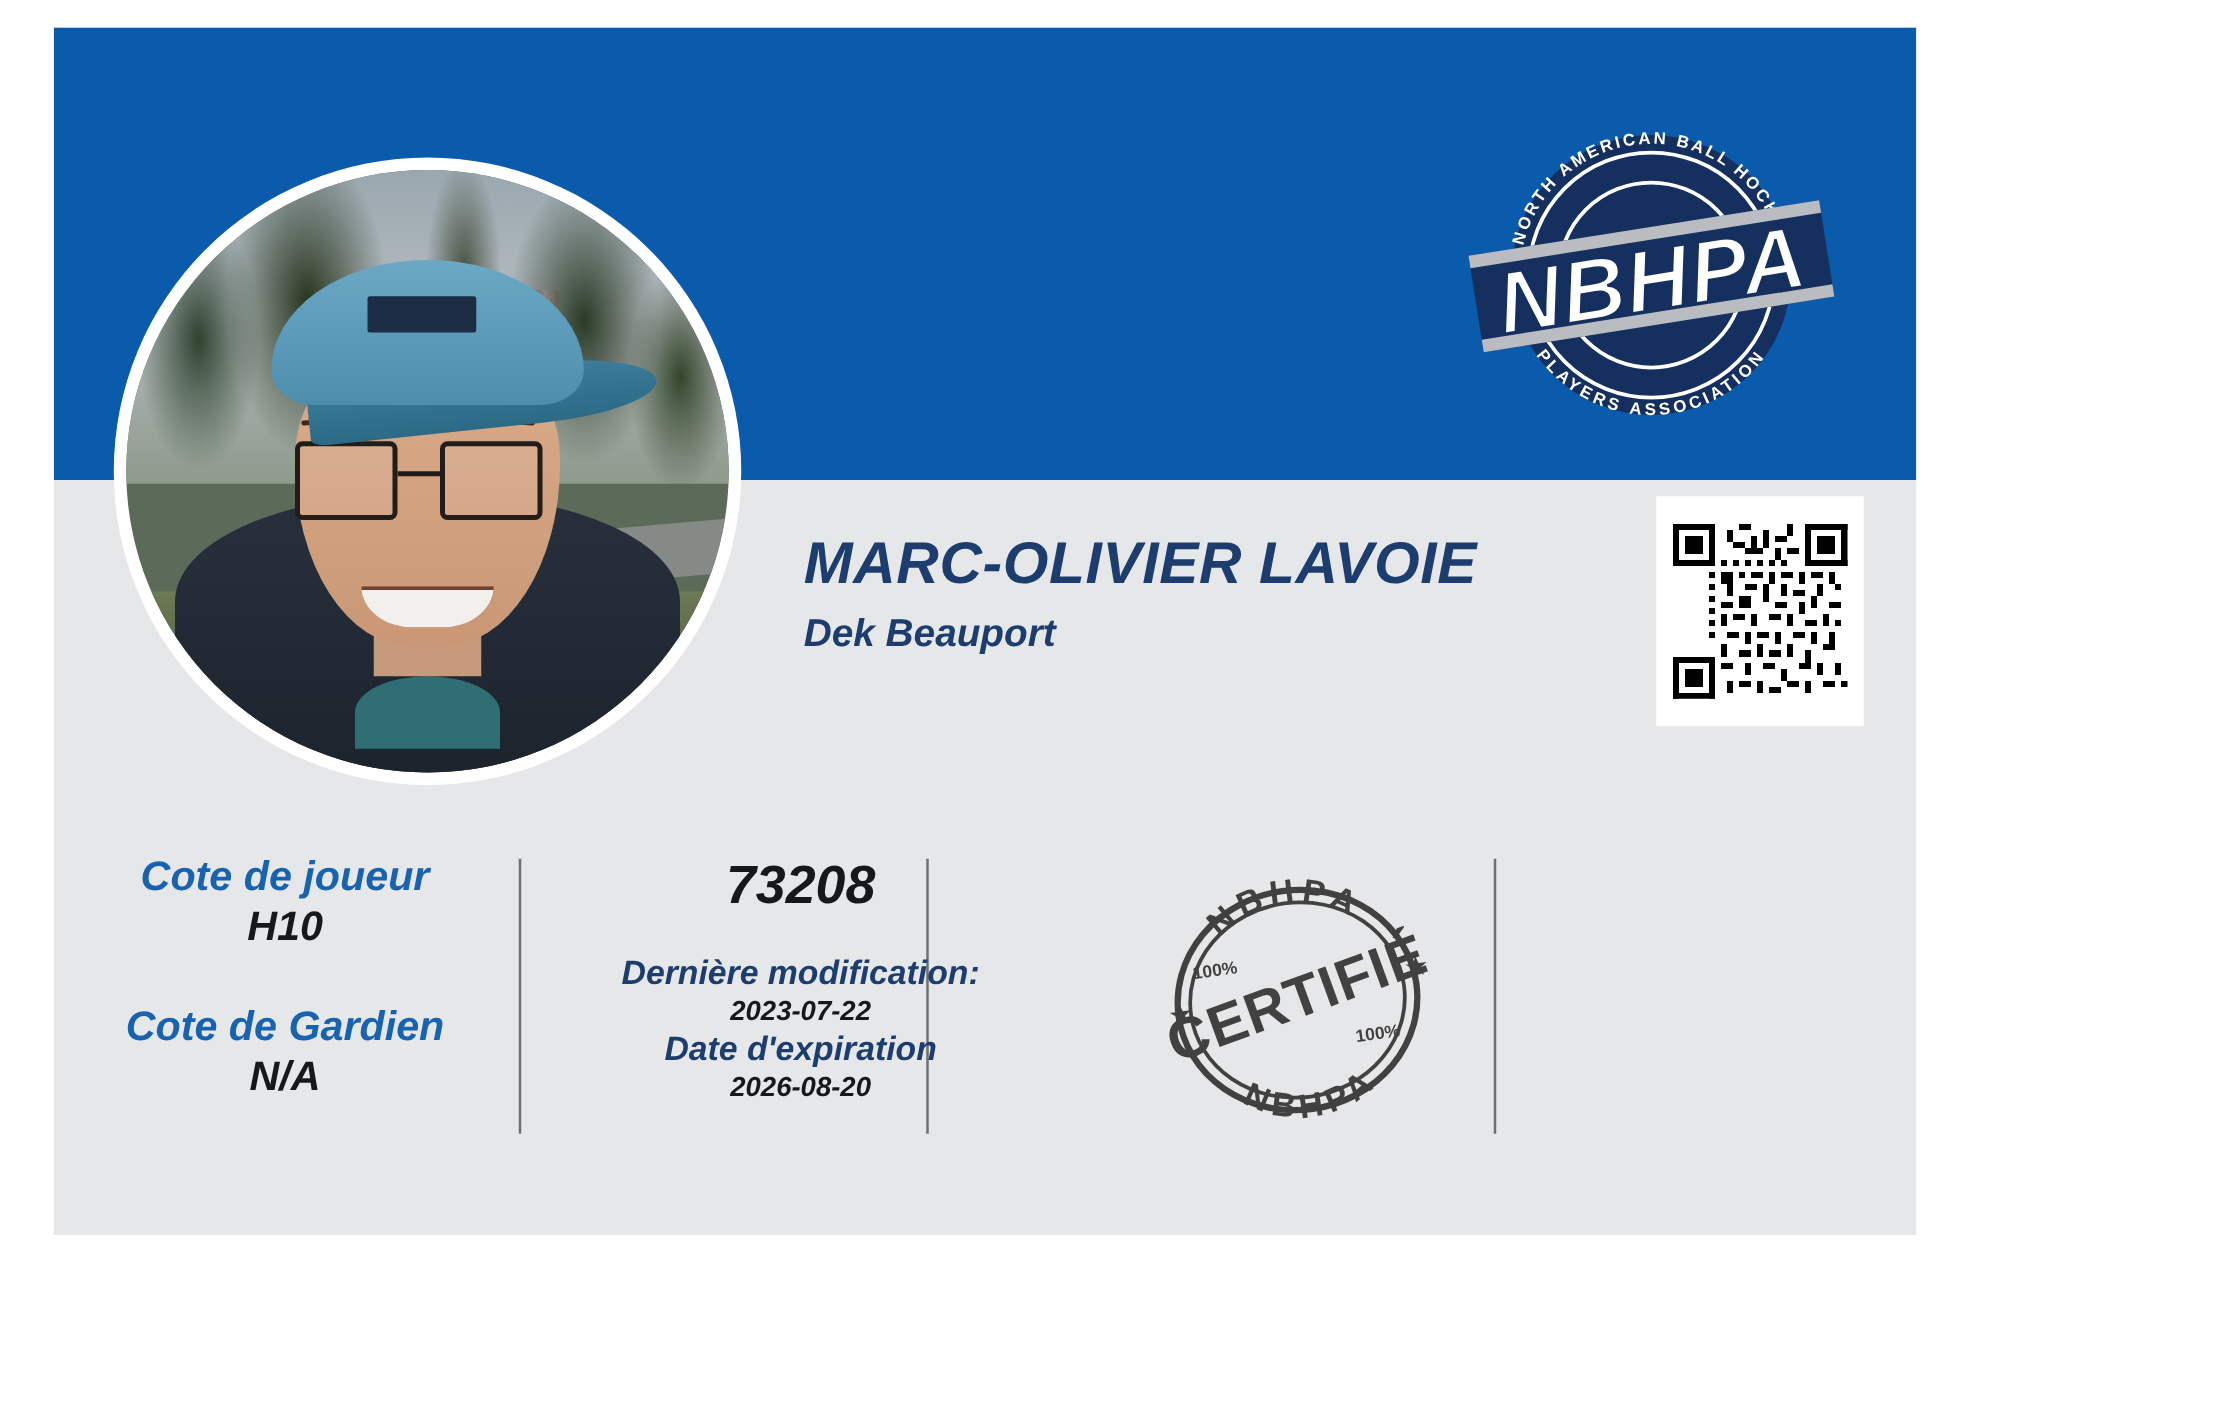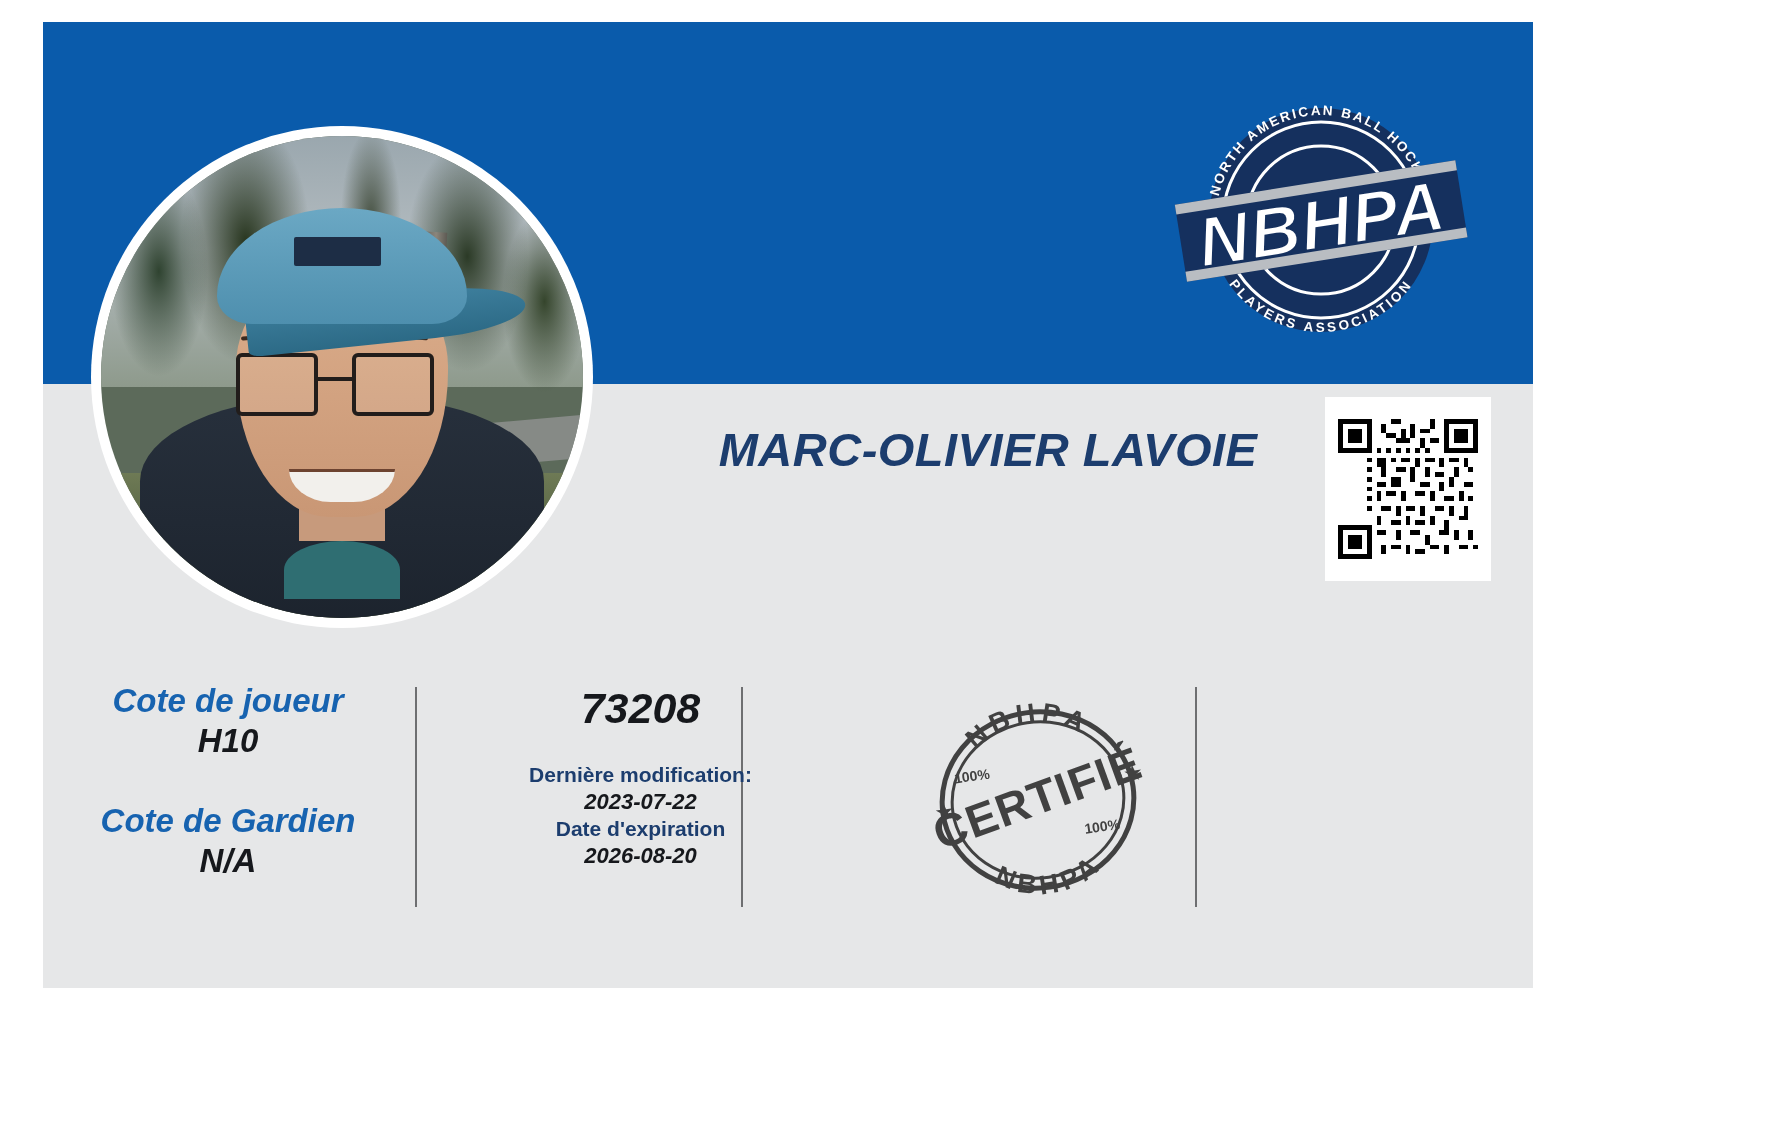--- a/index.html
+++ b/index.html
@@ -142,21 +142,20 @@
     width: 320px;
     height: 270px;
   }
 
   
   .name-block {
     position: absolute;
     left: 600px;
     top: 400px;
     width: 690px;
-    text-align: center;
   }
   .player-name {
     font-size: 47px;
     font-weight: bold;
     font-style: italic;
     color: #1c3d6e;
     letter-spacing: .5px;
     white-space: nowrap;
   }
   .player-team {
@@ -249,22 +248,23 @@
   .mat-val {
     font-size: 43px;
     font-weight: bold;
     font-style: italic;
     color: #16181c;
     text-align: left;
     margin-top: 2px;
   }
   .mod-lbl {
     margin-top: 30px;
-    font-size: 21px;
-    font-weight: bold;
+    font-size: 27px;
+    font-weight: bold;
+    font-style: italic;
     color: #1c3d6e;
     text-align: center;
   }
   .mod-val {
     font-size: 22px;
     font-weight: bold;
     font-style: italic;
     color: #16181c;
     text-align: center;
     margin-top: 2px;
@@ -327,20 +327,21 @@
       <div class="ph-glass-r"></div>
       <div class="ph-bridge"></div>
       <div class="ph-brim"></div>
       <div class="ph-cap"></div>
       <div class="ph-caplogo"></div>
     </div>
   </div>
 
   <div class="name-block">
     <div class="player-name">MARC-OLIVIER LAVOIE</div>
+    <div class="player-team">Dek Beauport</div>
   </div>
 
   <div class="qr-box">
     <svg class="qr-inner" viewBox="0 0 29 29" shape-rendering="crispEdges" xmlns="http://www.w3.org/2000/svg">
       <rect width="29" height="29" fill="#ffffff"></rect>
       <g fill="#000000">
 
         <rect x="0" y="0" width="7" height="1"></rect>
           <rect x="0" y="6" width="7" height="1"></rect>
         <rect x="0" y="0" width="1" height="7"></rect>

